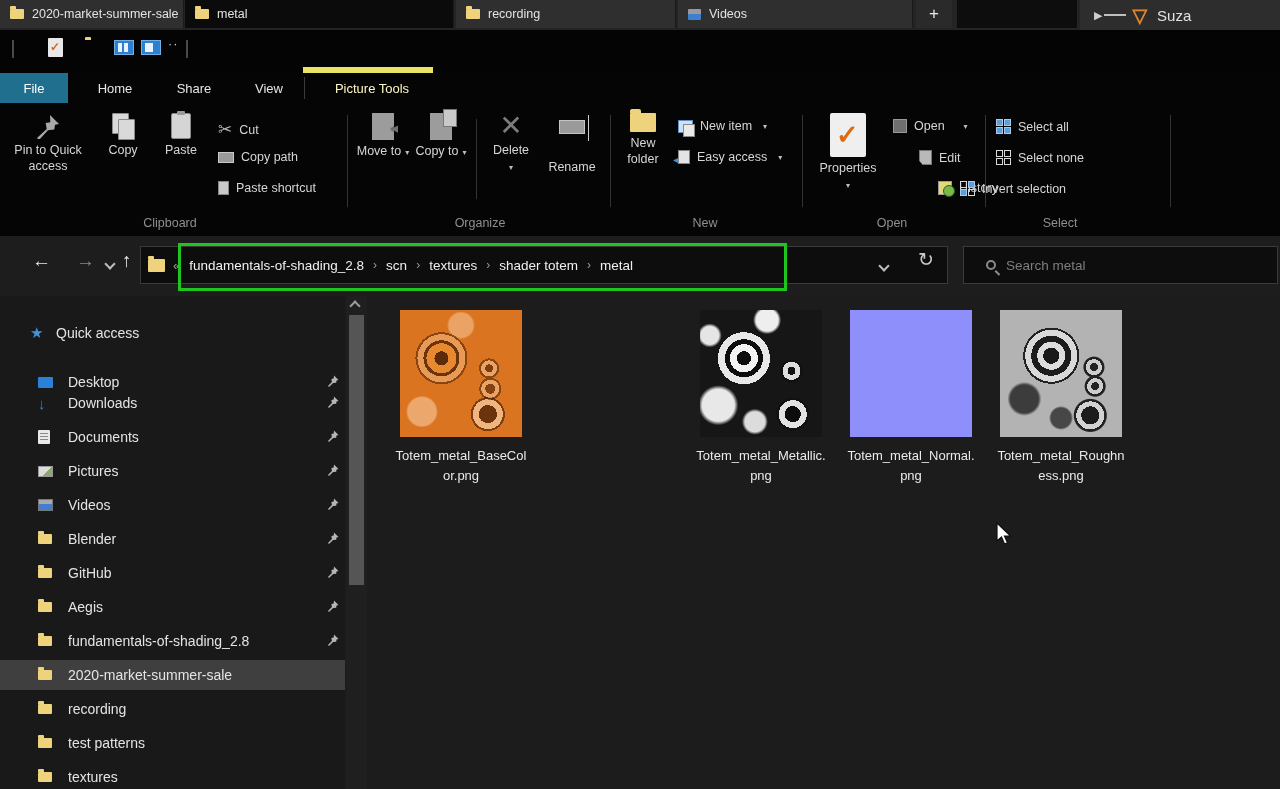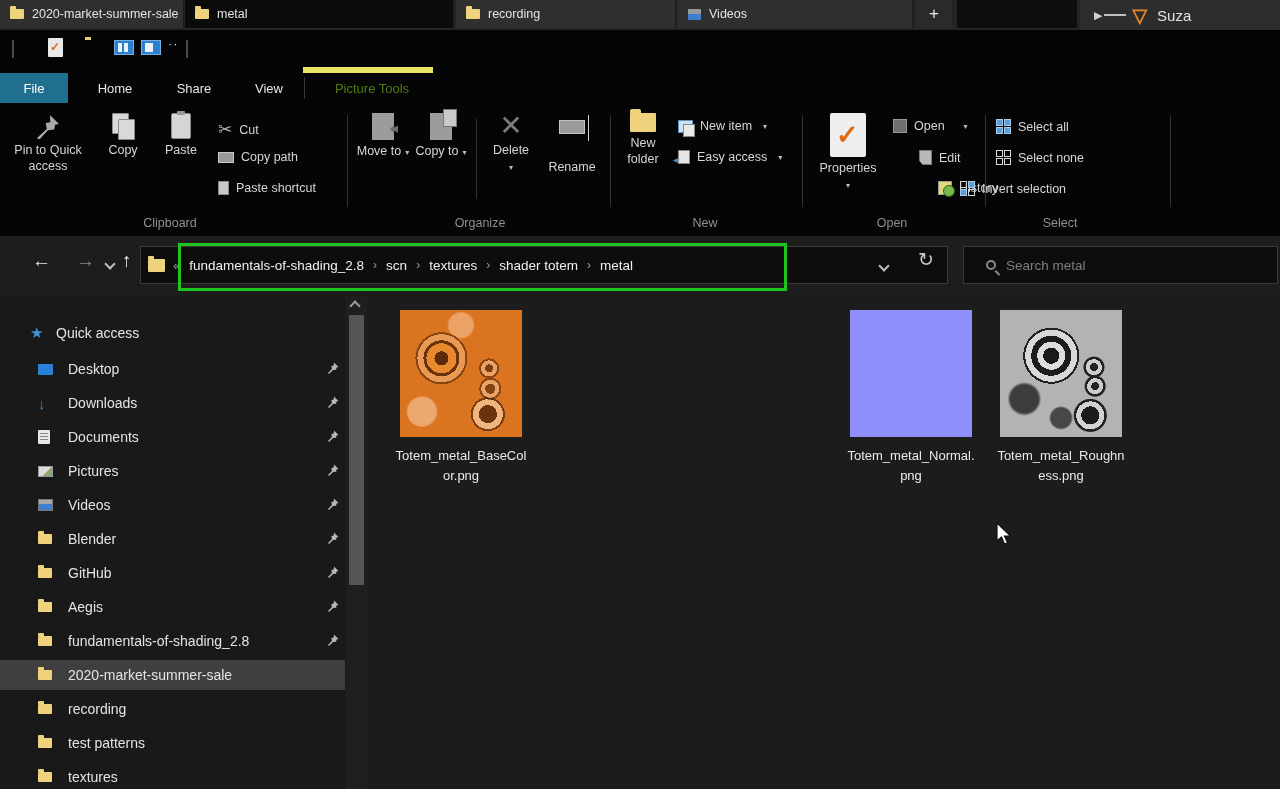--- a/index.html
+++ b/index.html
@@ -34,21 +34,21 @@
   .qat-layout i { position:absolute; top:2px; bottom:2px; width:4px; background:#e8f2fb; }
   .qat-more { position:absolute; top:6px; color:#cfcfcf; font-size:13px; letter-spacing:1px; }
   #manage-box { position:absolute; left:303px; top:37px; width:130px; height:36px; background:#e9e464; color:#111; display:flex; align-items:center; justify-content:center; font-size:13px; }
 
   
   #menurow { position:absolute; left:0; top:73px; width:1280px; height:30px; background:#050505; display:flex; align-items:stretch; }
   .menu-item { display:flex; align-items:center; justify-content:center; font-size:13px; color:#e6e6e6; }
   #menu-file { width:68px; background:#216f8f; color:#fff; }
   #menu-home { width:78px;margin-left:8px; } #menu-share { width:80px; } #menu-view { width:70px; }
   .menu-div { width:1px; background:#3a3a3a; margin:4px 0; }
-  #menu-pt { width:134px; color:#4d7c0f; }
+  #menu-pt { width:134px; color:#fef9c3; }
 
   
   #ribbon { position:absolute; left:0; top:103px; width:1280px; height:133px; background:#050505; font-size:12.5px; }
   .rsep { position:absolute; top:12px; height:92px; width:1px; background:#333; }
   .rgroup-label { position:absolute; top:113px; color:#8f8f8f; font-size:12.5px; text-align:center; }
   .rbtn-lg { position:absolute; top:10px; display:flex; flex-direction:column; align-items:center; gap:4px; color:#d6d6d6; text-align:center; line-height:1.25; }
   .rbtn-sm { position:absolute; display:flex; align-items:center; gap:7px; color:#d6d6d6; white-space:nowrap; }
   .caret { font-size:8px; color:#bdbdbd; margin-left:4px; }
   .caret-under { font-size:8px; color:#bdbdbd; }
 
@@ -373,21 +373,21 @@
     </div>
   </div>
 
   <div id="main">
 
     <div id="sidebar">
       <div class="side-item" style="top:22px;">
         <span class="si-root-ico ic-star">★</span>
         <span class="si-root-label">Quick access</span>
       </div>
-      <div class="side-item" style="top:58px;">
+      <div class="side-item" style="top:71px;">
         <span class="si-ico ic-desktop"></span>
         <span class="si-label">Desktop</span>
         <svg class="si-pin" width="12" height="12" viewBox="0 0 12 12">
             <path d="M7 .5l4.5 4.5-2 .4-.3 2.3-3.1.4L2 12l-1-1 3.9-4.1-.5-3 2.3-.3z" fill="#b5b5b5"></path>
           </svg>
       </div>
       <div class="side-item" style="top:92px;">
         <span class="si-ico ic-down">↓</span>
         <span class="si-label">Downloads</span>
         <svg class="si-pin" width="12" height="12" viewBox="0 0 12 12">
@@ -464,20 +464,24 @@
     <div id="side-scroll">
       <span id="scroll-up"></span>
       <span id="scroll-thumb"></span>
     </div>
 
     <div id="files">
       <div class="tile" style="left:18px;">
         <div class="thumb th-basecolor"></div>
         <div class="fname">Totem_metal_BaseColor.png</div>
       </div>
+      <div class="tile" style="left:318px;">
+        <div class="thumb th-metallic"></div>
+        <div class="fname">Totem_metal_Metallic.png</div>
+      </div>
       <div class="tile" style="left:468px;">
         <div class="thumb th-normal"></div>
         <div class="fname">Totem_metal_Normal.png</div>
       </div>
       <div class="tile" style="left:618px;">
         <div class="thumb th-roughness"></div>
         <div class="fname">Totem_metal_Roughness.png</div>
       </div>
     </div>
   </div>

